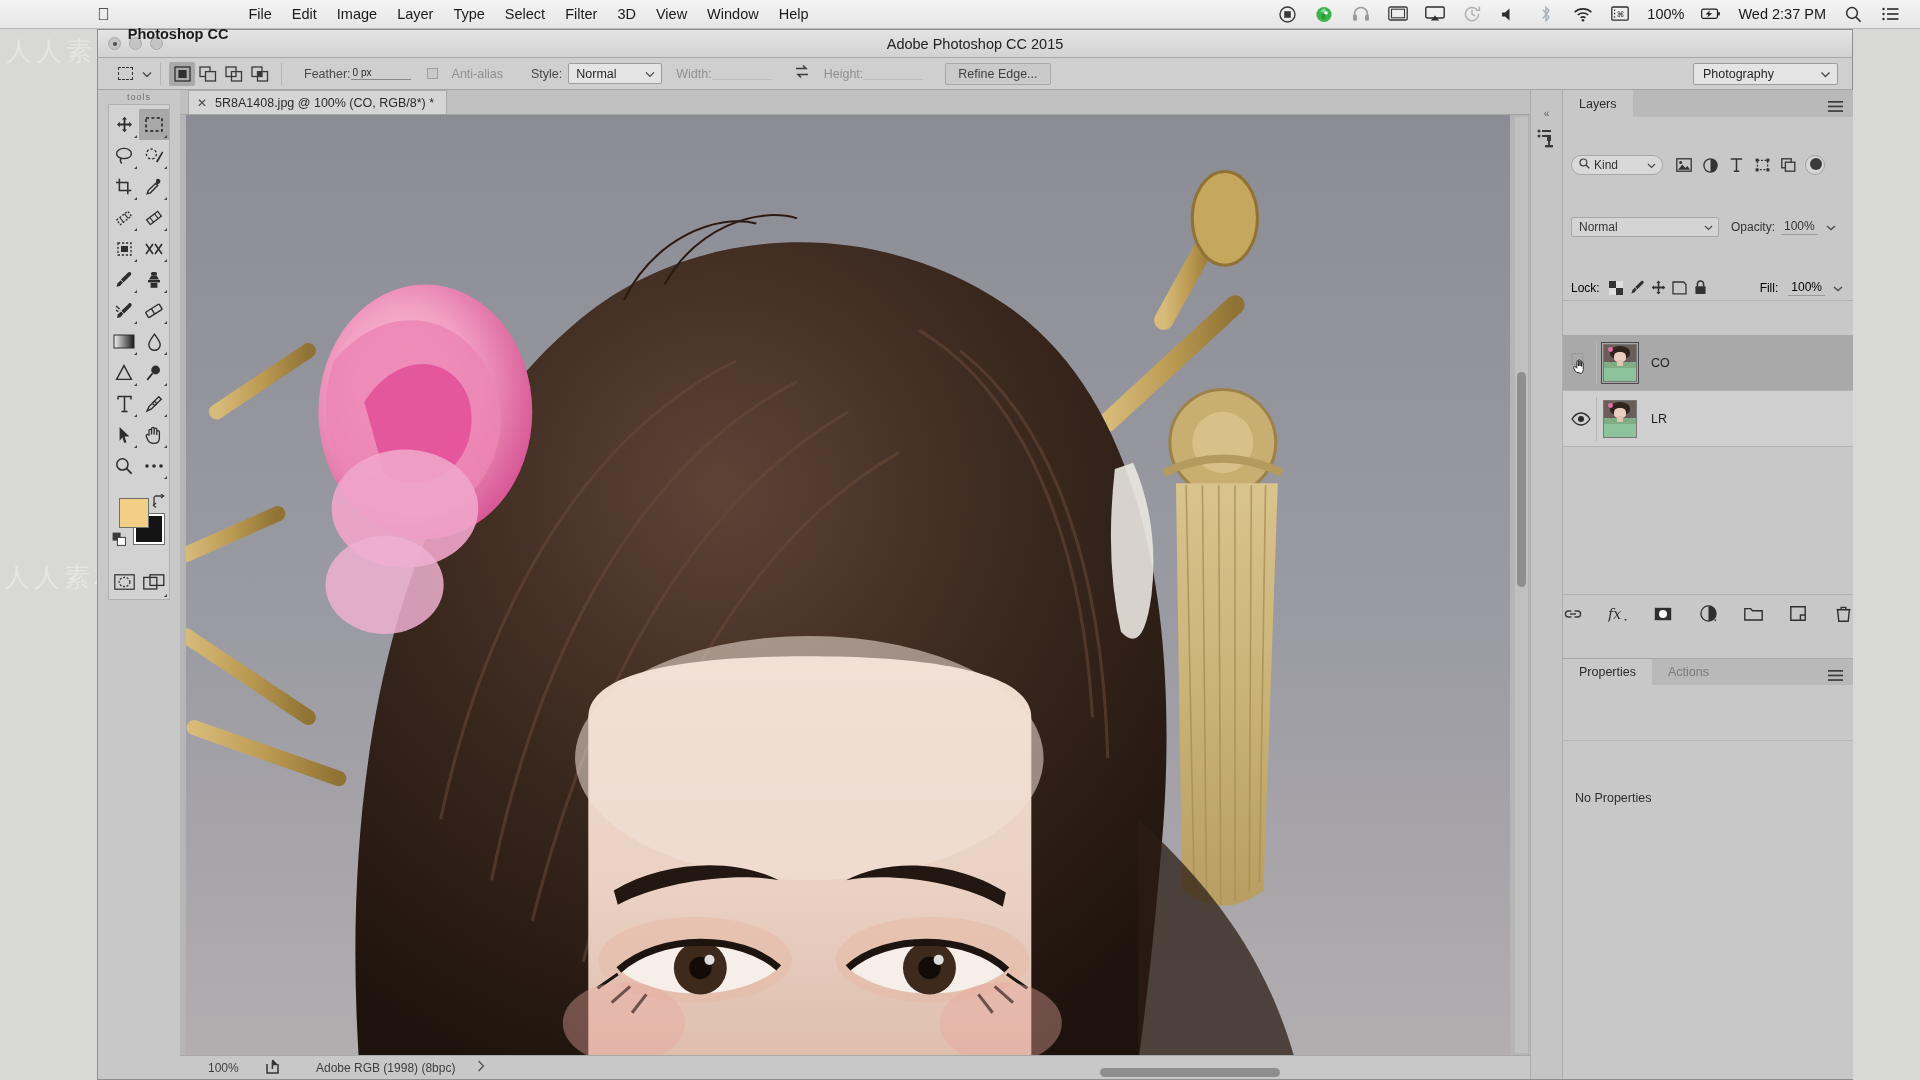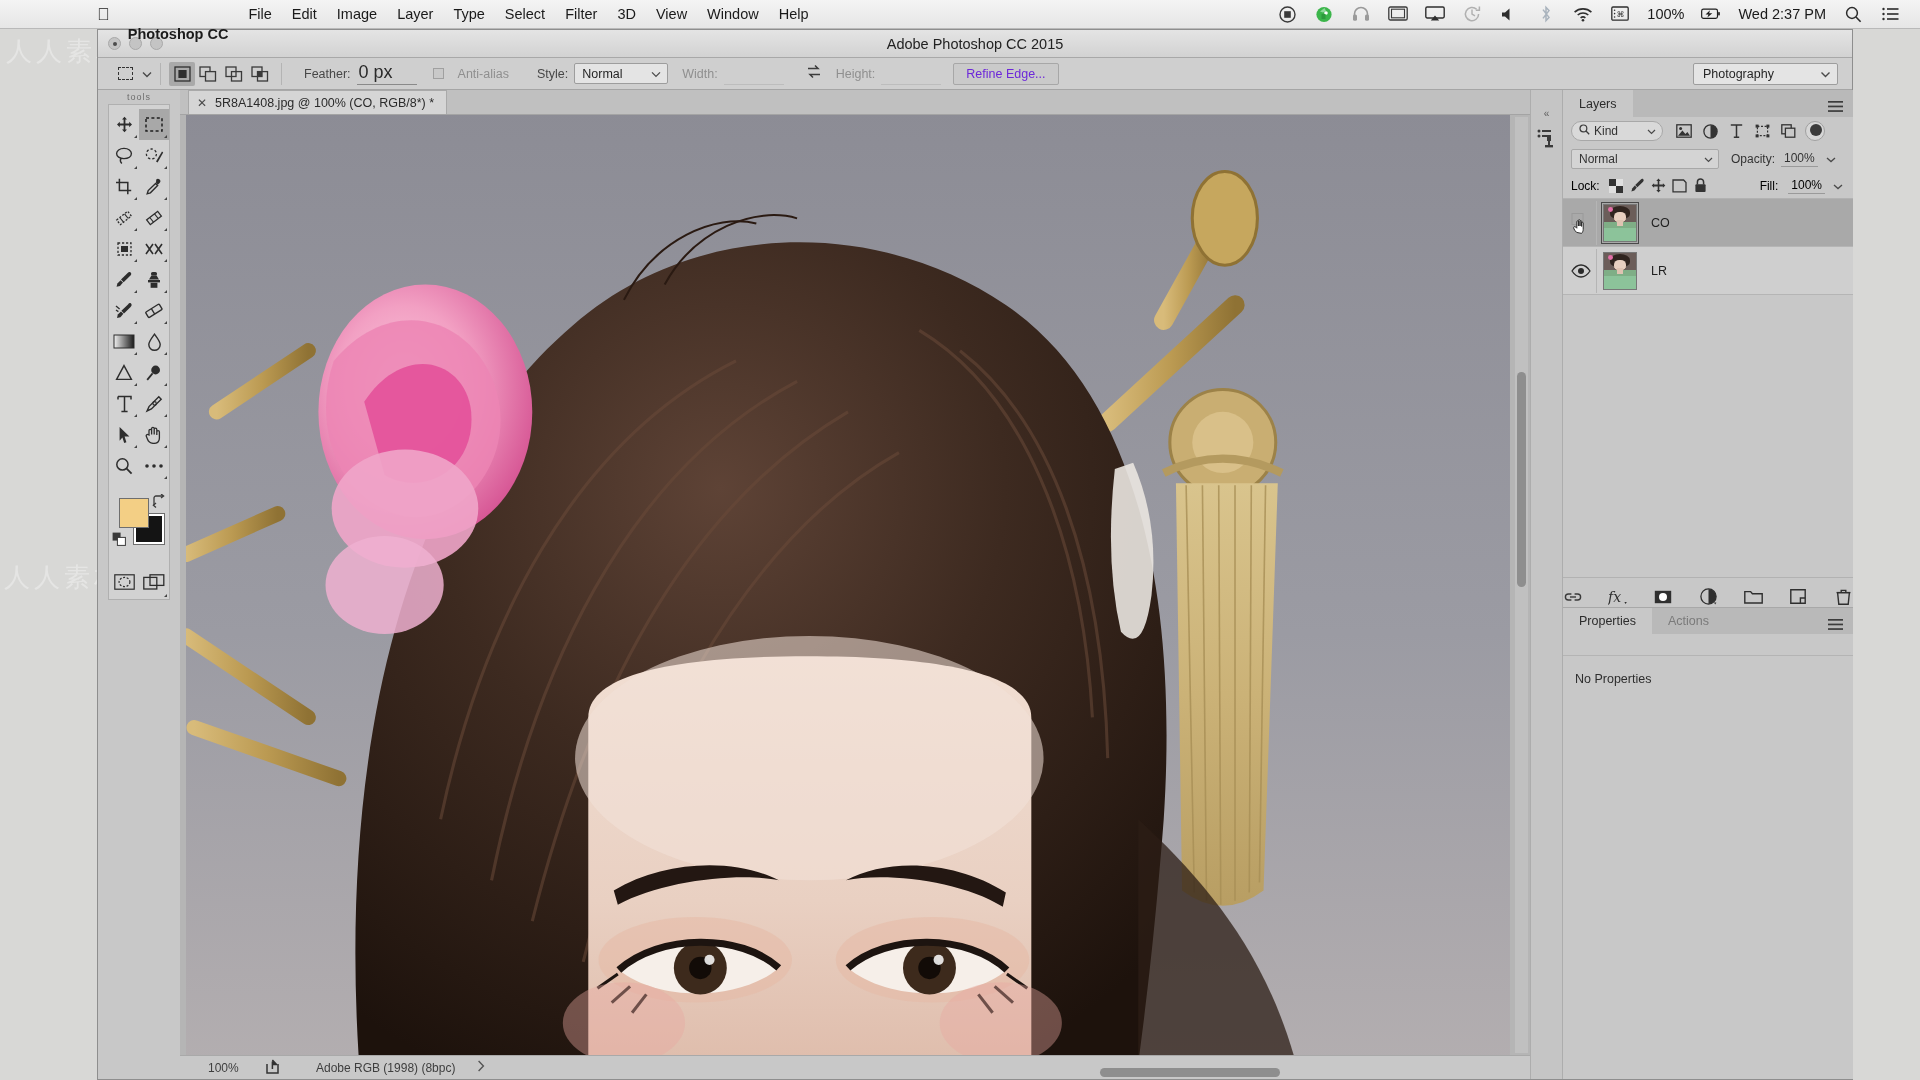--- a/index.html
+++ b/index.html
@@ -88,39 +88,39 @@
   .sep-v { width:1px; height:22px; background:#b4b4b4; margin:0 8px; }
   .opt-btn {
     width: 26px; height: 24px; display:flex; align-items:center; justify-content:center;
     border-radius:2px;
   }
   .opt-btn.active { background:#a9a9a9; }
   .opt-lbl { margin-left: 14px; color: #474747; }
   .opt-lbl.dim { color: #8f8f8f; }
   .opt-input {
     border: none; border-bottom: 1px solid #8a8a8a;
-    background: transparent; width: 60px; margin-left: 6px;
-    font-size: 18px; color: #2a2a2a;
+    background: transparent; width: 60px; 
+    font-size: 10px; color: #2a2a2a;
     font-family: "Liberation Sans", sans-serif;
     padding: 0 2px 1px 2px;
   }
   .opt-input.dim { border-bottom-color:#bdbdbd; }
   .chk { width:11px;height:11px;border:1px solid #a0a0a0;background:#c9c9c9; margin-left:16px;}
   .opt-select {
     margin-left: 6px; width: 94px; height: 21px;
     background: #e4e4e4; border: 1px solid #9d9d9d; border-radius: 2px;
     font-size: 12.5px; color: #262626; display: flex; align-items: center;
     padding: 0 4px 0 7px; position: relative;
   }
   .opt-select .ch { position:absolute; right:6px; }
   .swap-ic { margin-left: 22px; }
   .refine-btn {
-    margin-left: 12px; height: 22px; padding: 0 12px;
+    margin-left: 22px; height: 22px; padding: 0 12px;
     background: #cacaca; border: 1px solid #a7a7a7; border-radius: 2px;
-    font-size: 12.5px; color: #6d28d9; display:flex; align-items:center;
+    font-size: 12.5px; color: #404040; display:flex; align-items:center;
   }
   .ws-select {
     position:absolute; right: 14px; top: 5px;
     width: 145px; height: 22px; background: #e4e4e4;
     border: 1px solid #9d9d9d; border-radius: 2px;
     display:flex; align-items:center; padding: 0 6px 0 9px;
     font-size: 12.5px; color: #262626;
   }
   .ws-select .ch { margin-left:auto; }
 
@@ -184,21 +184,21 @@
   .sb-info { margin-left: 34px; }
   .sb-arrow { margin-left: 22px; color:#555; }
   #hscroll { position:absolute; left:300px; right:190px; bottom:2px; height:9px; }
   #hscroll .thumb { position:absolute; left:620px; width:180px; height:9px; background:#8e8e8e; border-radius:5px;}
 
   
   #rightcol { width: 322px; flex: 0 0 322px; display:flex; background:#c8c8c8; }
   #railicons { width: 32px; flex:0 0 32px; background:#c5c5c5; border-left:1px solid #adadad; padding-top:16px;}
   .rail-collapse { height:14px; display:flex;align-items:center;justify-content:center;font-size:10px;color:#5d5d5d;}
   .rail-ic { width:32px;height:34px; display:flex;align-items:center;justify-content:center;}
-  #panels { flex:1; display:flex; flex-direction:column; background:#c8c8c8; border-left:1px solid #adadad;}
+  #panels { flex:1; display:flex; flex-direction:column; background:#c8c8c8; border-left:1px solid #adadad;gap:34px;}
 
   .panel-tabs {
     height: 27px; display:flex; align-items:stretch; background:#b9b9b9;
     position:relative;
   }
   .ptab {
     padding: 0 16px; display:flex; align-items:center;
     font-size:12.5px; color:#2c2c2c; background:#c8c8c8;
   }
   .ptab.inactive { background:#b9b9b9; color:#7a7a7a; }
@@ -221,21 +221,21 @@
     width: 148px; height: 20px; background:#d4d4d4; border:1px solid #a8a8a8; border-radius:2px;
     display:flex; align-items:center; padding:0 5px 0 7px; font-size:12px;
   }
   .blend-select .ch { margin-left:auto; }
   .opac-lbl { margin-left: 12px; }
   .opac-val { margin-left: 6px; border-bottom:1px solid #9a9a9a; padding:0 3px 1px; }
   .lock-row { height:26px; display:flex; align-items:center; padding:0 8px; font-size:12px; border-bottom:1px solid #b2b2b2;}
   .lock-ic { width:21px;height:20px;display:flex;align-items:center;justify-content:center;}
 
   .layer {
-    height: 48px; display:flex; align-items:center;
+    height: 56px; display:flex; align-items:center;
     border-bottom:1px solid #b5b5b5; background:#cfcfcf;
     padding-left: 2px;
   }
   .layer.selected { background:#a9a9a9; }
   .eyecell { width:32px; height:44px; display:flex; align-items:center; justify-content:center; border-right:1px solid #b5b5b5;}
   .thumb-box {
     width:34px; height:38px; margin-left:6px;
     border:1px solid #777; background:#8a7f7c; position:relative; overflow:hidden;
   }
   .layer.selected .thumb-box { outline:1px solid #4a4a4a; outline-offset:1px; }

